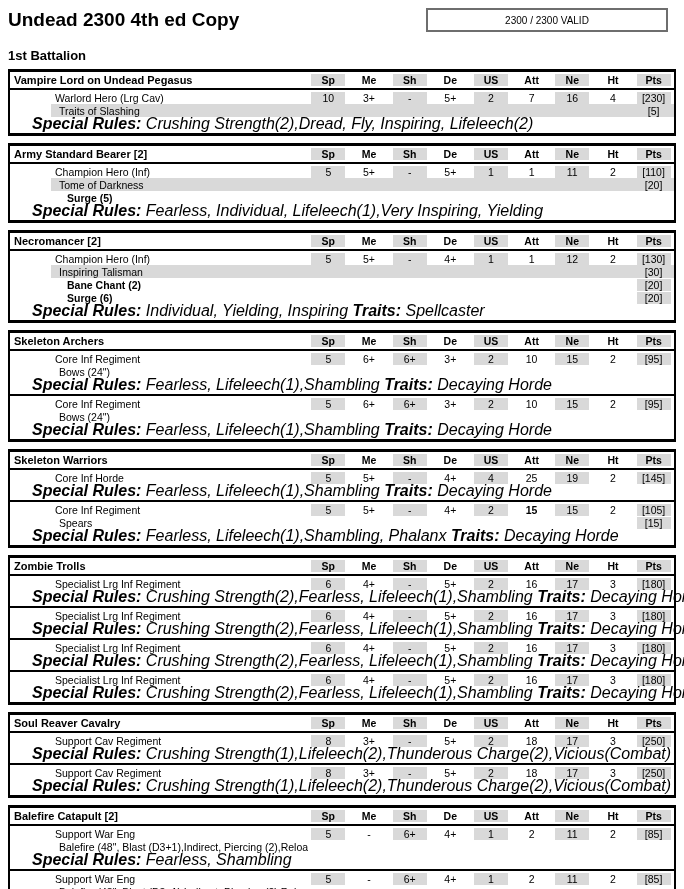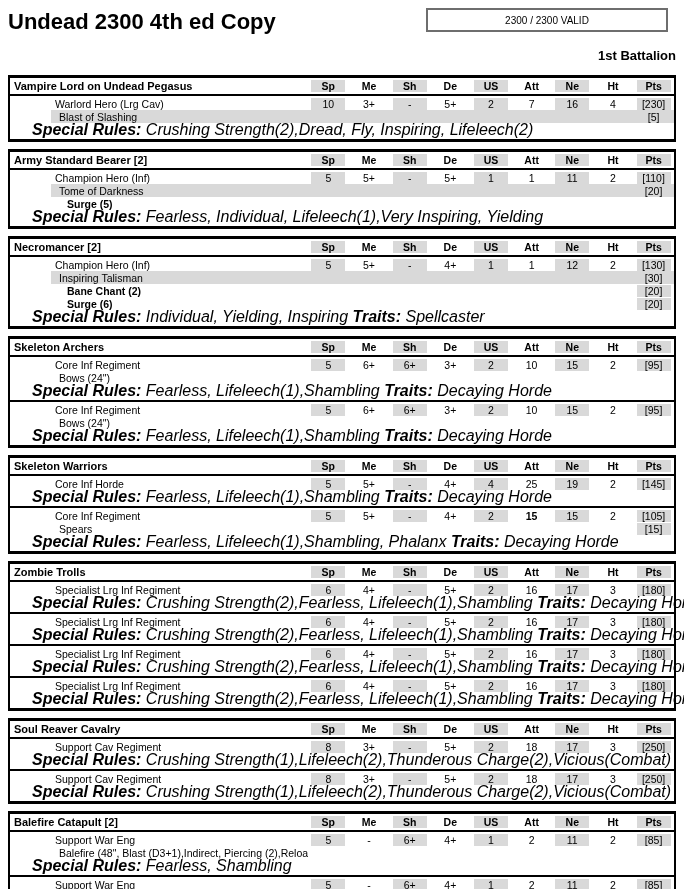--- a/index.html
+++ b/index.html
@@ -3,27 +3,27 @@
 <meta charset="utf-8">
 <style>
   html,body{margin:0;padding:0;}
   body{
     width:684px;height:889px;overflow:hidden;background:#fff;color:#000;
     font-family:"Liberation Sans", sans-serif;
     --stripe:#d9d9d9; --badge-border:#6e6e6e;
   }
   .page{padding:7px 8px 0 8px;}
   .topbar{position:relative;height:32px;}
-  .title{font-size:22px;font-weight:bold;padding-top:2px;letter-spacing:0;}
+  .title{font-size:19px;font-weight:bold;padding-top:2px;letter-spacing:0;}
   .badge{
     position:absolute;top:1px;right:8px;width:238px;height:20px;
     border:2px solid var(--badge-border);
     display:flex;align-items:center;justify-content:center;font-size:10px;
   }
-  .battalion{text-align:right;font-weight:bold;font-size:13px;margin:9px 0 12px 0;}
+  .battalion{text-align:left;font-weight:bold;font-size:13px;margin:9px 0 6px 0;}
   .unit{border:2px solid #000;border-top-width:3px;border-bottom-width:3px;margin-bottom:7px;}
   .uheader{display:flex;align-items:center;height:16px;border-bottom:2px solid #000;gap:27px;}
   .uname{flex:1;font-size:11px;font-weight:bold;padding-left:4px;white-space:nowrap;}
   .stats{display:flex;width:366px;flex-shrink:0;}
   .scell{width:40.66px;display:flex;justify-content:center;align-items:center;}
   .box{width:34px;height:12px;line-height:12px;text-align:center;font-size:10.5px;}
   .uheader .box{font-weight:bold;}
   .scell.shaded .box{background:var(--stripe);}
   .section{padding:1px 0 2px 0;}
   .section + .section{border-top:2px solid #000;}
@@ -109,21 +109,21 @@
               </div>
               <div class="scell">
                 <div class="box">4</div>
               </div>
               <div class="scell shaded">
                 <div class="box">[230]</div>
               </div>
             </div>
           </div>
           <div class="row item indent1 shaded">
-            <div class="label">Blast of Slashing</div>
+            <div class="label">Traits of Slashing</div>
             <div class="stats">
               <div class="scell">
                 <div class="box"></div>
               </div>
               <div class="scell">
                 <div class="box"></div>
               </div>
               <div class="scell">
                 <div class="box"></div>
               </div>

